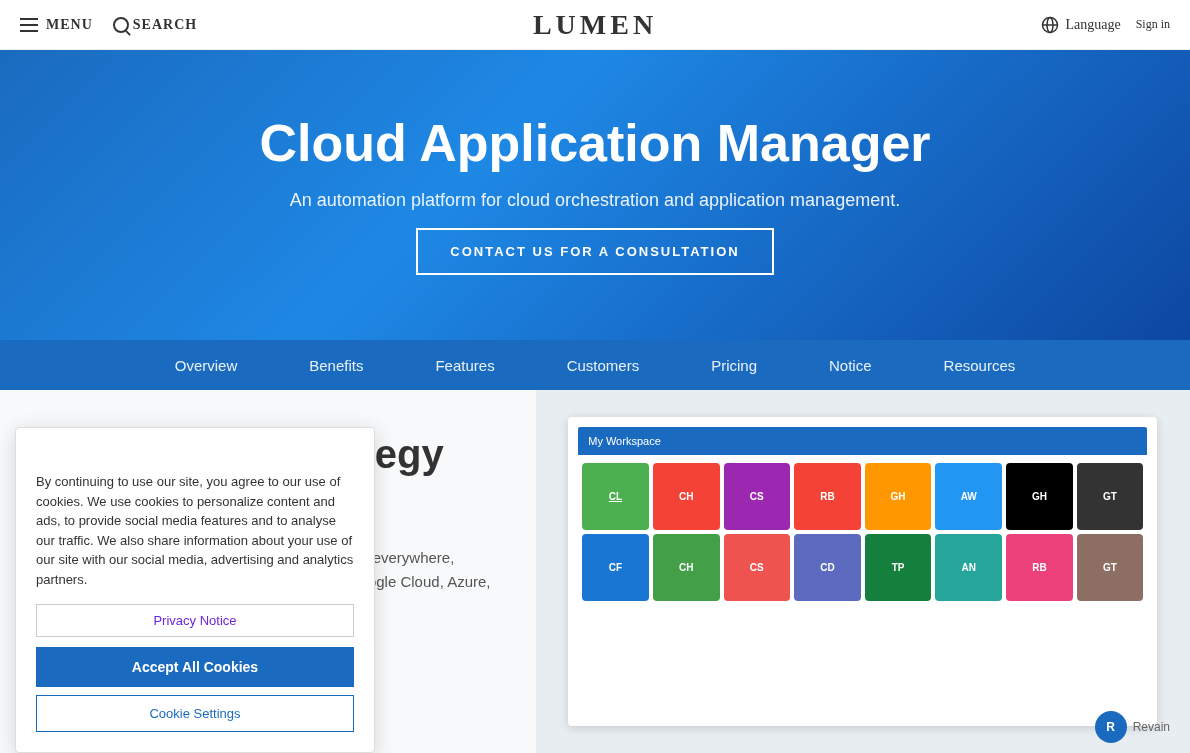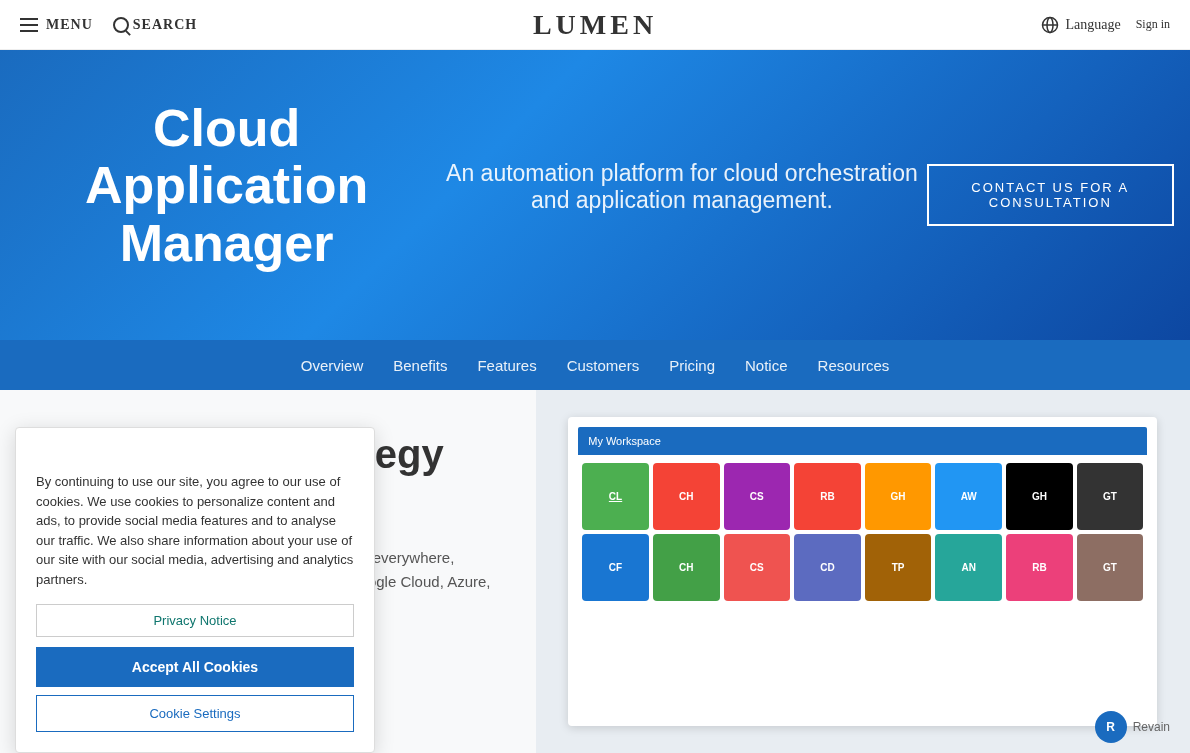--- a/index.html
+++ b/index.html
@@ -104,58 +104,58 @@
       color: #333;
       cursor: pointer;
       text-decoration: none;
     }
 
     
     .hero {
       background: linear-gradient(135deg, #1a6bbf 0%, #1e88e5 40%, #0d47a1 100%);
       min-height: 290px;
       display: flex;
-      flex-direction: row;
+      flex-direction: column;
       align-items: center;
       justify-content: center;
       padding: 40px 16px;
       text-align: center;
     }
     .hero-title {
       font-size: 52px;
       font-weight: bold;
       color: #fff;
       margin-bottom: 18px;
       line-height: 1.1;
     }
     .hero-subtitle {
-      font-size: 23px;
+      font-size: 18px;
       color: rgba(255,255,255,0.9);
       margin-bottom: 17px;
     }
     .hero-cta {
       border: 2px solid #fff;
       color: #fff;
       background: transparent;
       padding: 14px 32px;
       font-size: 13px;
       letter-spacing: 2px;
       text-transform: uppercase;
       cursor: pointer;
-      font-weight: normal;
+      font-weight: bold;
     }
 
     
     .nav-bar {
       background: #1a6bbf;
       height: 50px;
       display: flex;
       align-items: center;
       justify-content: center;
-      gap: 30px;
+      gap: 72px;
     }
     .nav-item {
       color: #fff;
       font-size: 15px;
       cursor: pointer;
       padding: 5px 0;
       text-decoration: none;
       opacity: 0.9;
     }
 
@@ -251,21 +251,21 @@
       line-height: 1.5;
       margin-bottom: 15px;
       margin-top: 24px;
     }
     .privacy-notice-link {
       display: block;
       text-align: center;
       border: 1px solid #ccc;
       padding: 8px;
       font-size: 13px;
-      color: #0f766e;
+      color: #6d28d9;
       cursor: pointer;
       margin-bottom: 10px;
       text-decoration: none;
     }
     .accept-cookies-btn {
       display: block;
       width: 100%;
       background: #1a6bbf;
       color: #fff;
       border: none;
@@ -381,21 +381,21 @@
           <div class="logo-tile" style="background: rgb(156, 39, 176);">CS</div>
           <div class="logo-tile" style="background: rgb(244, 67, 54);">RB</div>
           <div class="logo-tile" style="background: rgb(255, 152, 0);">GH</div>
           <div class="logo-tile" style="background: rgb(33, 150, 243);">AW</div>
           <div class="logo-tile" style="background: rgb(0, 0, 0);">GH</div>
           <div class="logo-tile" style="background: rgb(51, 51, 51);">GT</div>
           <div class="logo-tile" style="background: rgb(25, 118, 210);">CF</div>
           <div class="logo-tile" style="background: rgb(67, 160, 71);">CH</div>
           <div class="logo-tile" style="background: rgb(239, 83, 80);">CS</div>
           <div class="logo-tile" style="background: rgb(92, 107, 192);">CD</div>
-          <div class="logo-tile" style="background: #a16207;">TP</div>
+          <div class="logo-tile" style="background: #15803d;">TP</div>
           <div class="logo-tile" style="background: rgb(38, 166, 154);">AN</div>
           <div class="logo-tile" style="background: rgb(236, 64, 122);">RB</div>
           <div class="logo-tile" style="background: rgb(141, 110, 99);">GT</div>
         </div>
     </div>
   </div>
 
   <div class="cookie-banner">
     <p class="cookie-text">By continuing to use our site, you agree to our use of cookies. We use cookies to personalize content and ads, to provide social media features and to analyse our traffic. We also share information about your use of our site with our social media, advertising and analytics partners.</p>
     <a class="privacy-notice-link">Privacy Notice</a>

